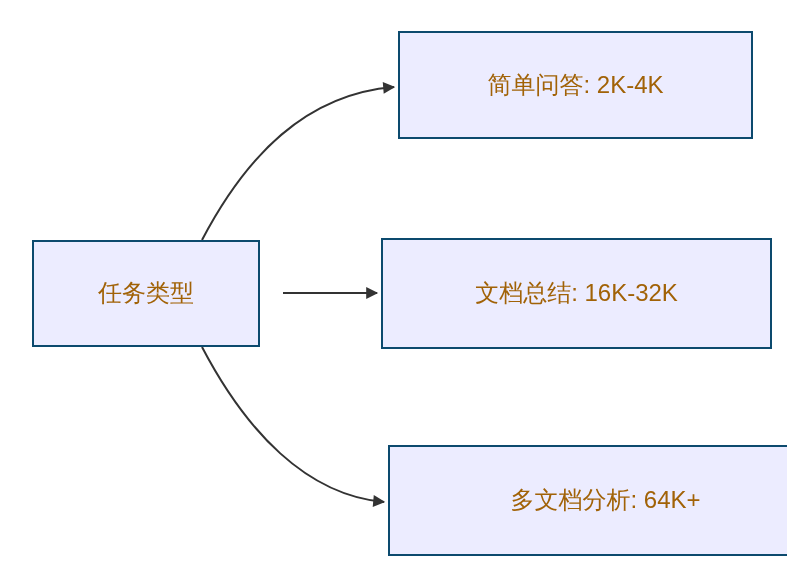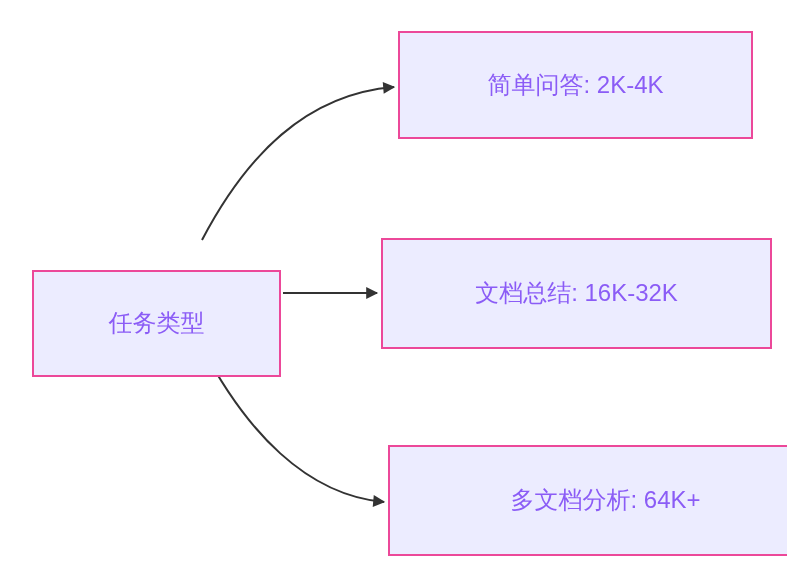--- a/index.html
+++ b/index.html
@@ -19,31 +19,31 @@
     position: absolute;
     left: 0;
     top: 0;
     width: 787px;
     height: 572px;
   }
   .node {
     position: absolute;
     box-sizing: border-box;
     background: #ECECFF;
-    border: 2px solid #ec4899;
-    color: #8b5cf6;
+    border: 2px solid #0c4a6e;
+    color: #a16207;
     display: flex;
     align-items: center;
     justify-content: center;
     font-size: 24px;
     line-height: 1.2;
     text-align: center;
     white-space: nowrap;
   }
-  .node-root    { left: 32px;  top: 240px; width: 249px; height: 107px; margin-top: 30px; }
+  .node-root    { left: 32px;  top: 240px; width: 228px; height: 107px; }
   .node-top     { left: 398px; top: 31px;  width: 355px; height: 108px; }
   .node-middle  { left: 381px; top: 238px; width: 391px; height: 111px; }
   .node-bottom  { left: 388px; top: 445px; width: 435px; height: 111px; }
 </style>
 </head>
 <body>
 
 <div class="canvas">
 
   <svg class="edges-layer" width="787" height="572" viewBox="0 0 787 572" xmlns="http://www.w3.org/2000/svg" aria-hidden="true">

